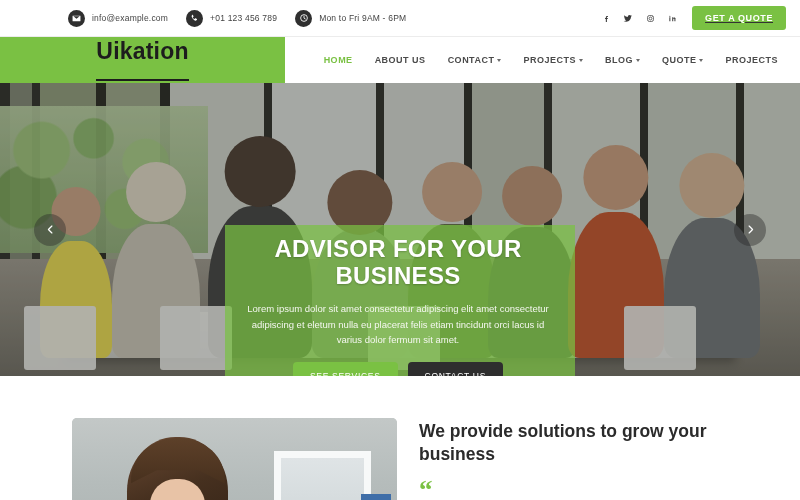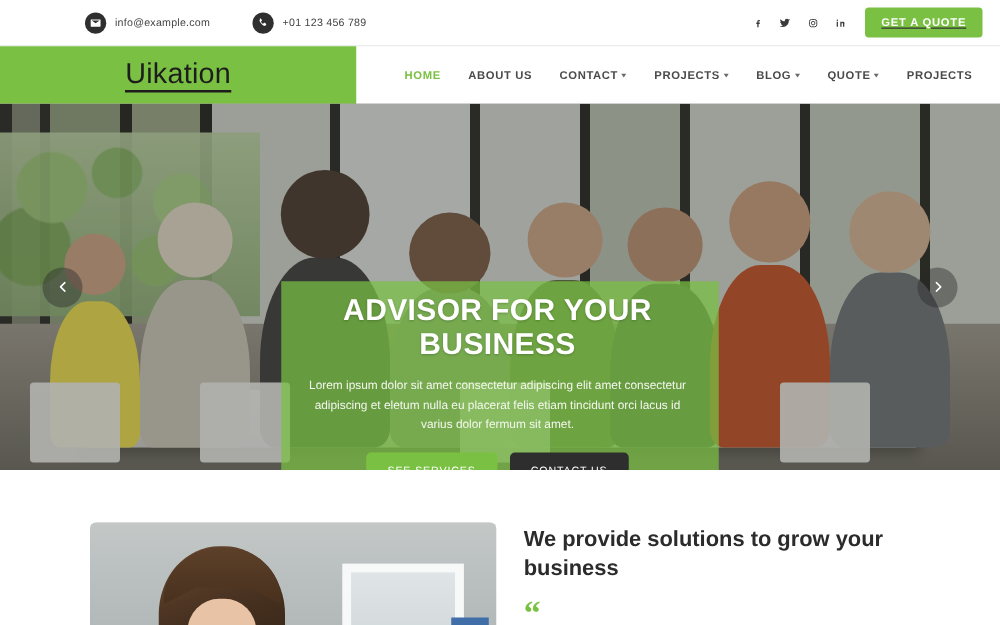--- a/index.html
+++ b/index.html
@@ -16,21 +16,21 @@
     height:36px;
     display:flex;
     align-items:center;
     background:#ffffff;
     padding:0 14px 0 0;
     position:relative;
   }
   .topbar-left{
     display:flex;
     align-items:center;
-    gap:34px;
+    gap:18px;
     margin-left:68px;
   }
   .ct-item{ display:flex; align-items:center; gap:7px; }
   .ct-ico{
     width:17px;height:17px;border-radius:50%;
     background:#2f2f2f;
     display:flex;align-items:center;justify-content:center;
     flex:0 0 auto;
   }
   .ct-ico svg{ display:block; }
@@ -75,25 +75,25 @@
   .logo-block{
     width:285px;
     background:#7ac143;
     display:flex;
     align-items:center;
     justify-content:center;
     flex:0 0 auto;
   }
   .logo-text{
     font-size:23px;
-    font-weight:normal;
+    font-weight:bold;
     color:#1d1d1d;
     letter-spacing:.2px;
     border-bottom:2px solid #1d1d1d;
-    padding-bottom:1px;
+    padding-bottom:15px;
     line-height:1.05;
     font-family:"Liberation Sans", sans-serif;
   }
   .nav{
     flex:1;
     display:flex;
     align-items:center;
     justify-content:flex-end;
     padding-right:22px;
     gap:22px;
@@ -367,20 +367,29 @@
 
     <div class="ct-item">
       <span class="ct-ico">
         <svg width="9" height="9" viewBox="0 0 16 16" fill="#ffffff">
             <path d="M3.3 1.6c.5-.5 1.2-.4 1.6.1l1.3 1.8c.3.4.2 1-.2 1.3l-.8.6c-.2.2-.3.4-.2.6.5 1.2 1.6 2.3 2.8 2.8.2.1.5 0 .6-.2l.6-.8c.3-.4.9-.5 1.3-.2l1.8 1.3c.5.4.6 1.1.1 1.6l-.8.8c-.6.6-1.5.8-2.3.5C6.6 10.6 4.2 8.2 3 5.1c-.3-.8-.1-1.7.5-2.3l-.2-1.2z"></path>
           </svg>
       </span>
       <span class="ct-text">+01 123 456 789</span>
     </div>
 
+    <div class="ct-item">
+      <span class="ct-ico">
+        <svg width="10" height="10" viewBox="0 0 16 16" fill="none" stroke="#ffffff" stroke-width="1.4">
+            <circle cx="8" cy="8" r="5.4"></circle>
+            <path d="M8 5v3.2l2 1.2" stroke-linecap="round"></path>
+          </svg>
+      </span>
+      <span class="ct-text">Mon to Fri 9AM - 6PM</span>
+    </div>
 
   </div>
 
   <div class="topbar-right">
     <a class="social">
       <svg width="9" height="9" viewBox="0 0 16 16" fill="currentColor">
           <path d="M10.5 5.5H9.2c-.3 0-.5.2-.5.6v1.1h1.8l-.3 1.9H8.7V14H6.8V9.1H5.4V7.2h1.4V5.9c0-1.4.8-2.4 2.3-2.4h1.4v2z"></path>
         </svg>
     </a>
     <a class="social">

